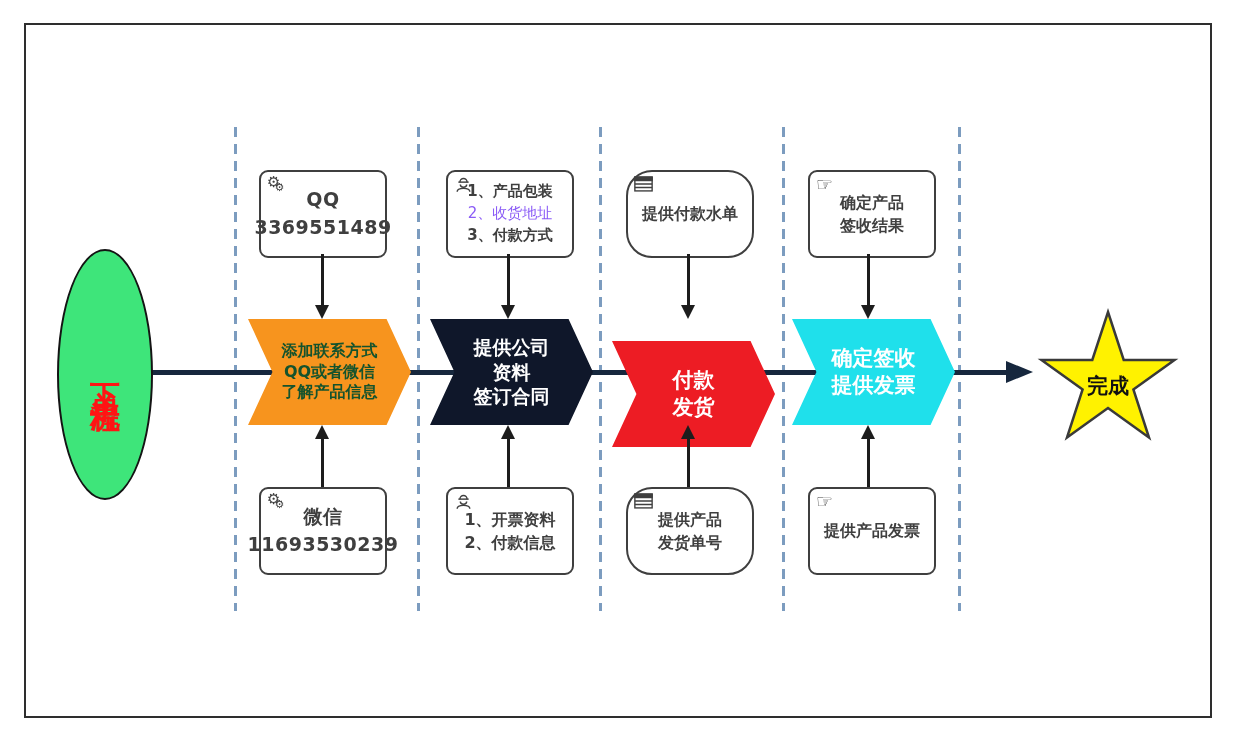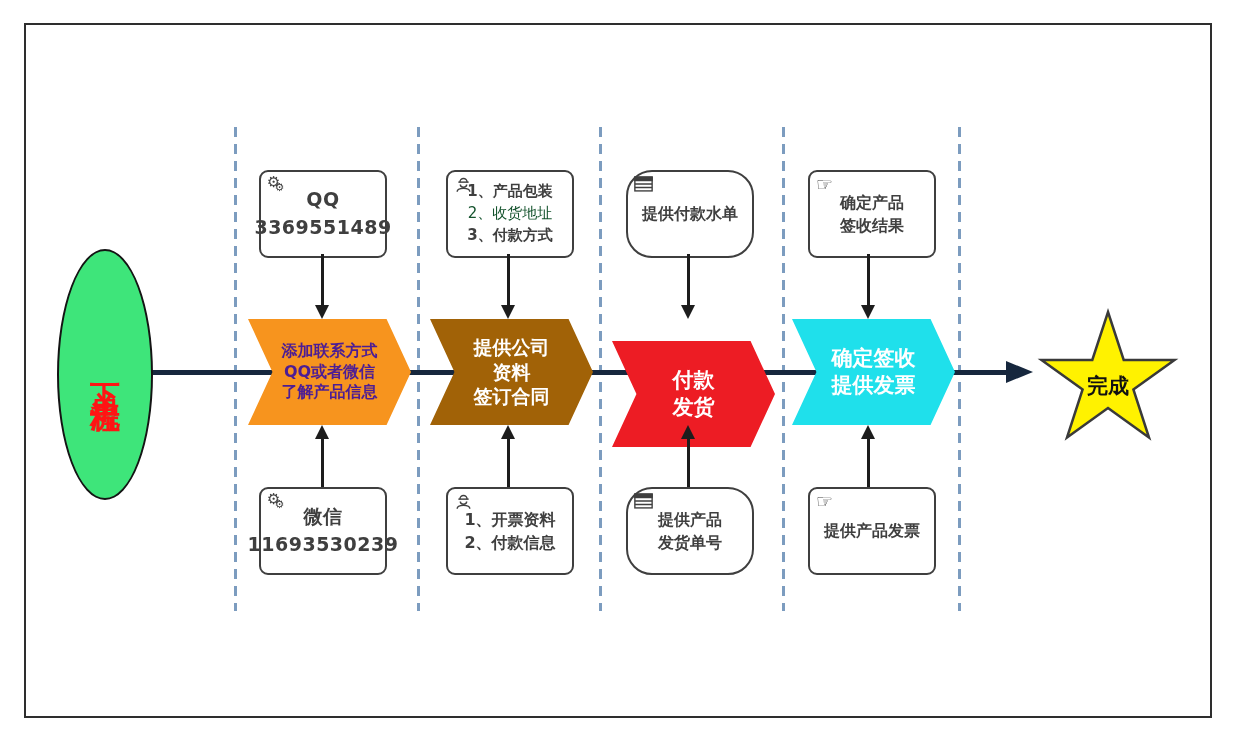--- a/index.html
+++ b/index.html
@@ -12,33 +12,33 @@
   .main-arrowhead{position:absolute;left:1006px;top:361px;width:0;height:0;
     border-top:11px solid transparent;border-bottom:11px solid transparent;border-left:27px solid #16273d;}
   .oval{position:absolute;left:57px;top:249px;width:92px;height:247px;border-radius:50%;
     background:#3ee57a;border:2px solid #141414;display:flex;align-items:center;justify-content:center;}
   .oval-label{writing-mode:vertical-rl;text-orientation:upright;color:#ff1414;font-size:30px;
     font-weight:bold;letter-spacing:8px;line-height:1;}
   .chevron{position:absolute;top:319px;width:163px;height:106px;display:flex;flex-direction:column;
     align-items:center;justify-content:center;text-align:center;font-weight:bold;color:#ffffff;
     clip-path:polygon(0% 0%,85% 0%,100% 50%,85% 100%,0% 100%,15% 50%);line-height:1.3;}
   .chevron .cl{white-space:nowrap;}
-  .chev-1{left:248px;font-size:16px;color:#4c1d95;}
+  .chev-1{left:248px;font-size:16px;color:#14532d;}
   .chev-2{left:430px;font-size:19px;}
   .chev-3{left:612px;font-size:21px;margin-top:22px;}
   .chev-4{left:792px;font-size:21px;justify-content:center;}
   .infobox{position:absolute;width:124px;height:84px;border:2.5px solid #3f3f3f;border-radius:9px;
     background:#ffffff;color:#3f3f3f;font-weight:bold;display:flex;flex-direction:column;
     justify-content:center;align-items:center;text-align:center;font-size:16px;line-height:1.45;}
   .infobox .icon{position:absolute;left:6px;top:3px;color:#3f3f3f;}
   .top-row{top:170px;}
   .bottom-row{top:487px;}
   .bx-1{left:259px;}   .bx-2{left:446px;}   .bx-3{left:626px;border-radius:26px;}   .bx-4{left:808px;}
   .numfont{font-size:19px;letter-spacing:0.5px;}
-  .muted{color:#14532d;font-weight:400;}
+  .muted{color:#8b5cf6;font-weight:400;}
   .conn-line{position:absolute;width:2.5px;background:#1d1d1d;}
   .conn-arrow-down{position:absolute;width:0;height:0;border-left:7px solid transparent;
     border-right:7px solid transparent;border-top:14px solid #1d1d1d;}
   .conn-arrow-up{position:absolute;width:0;height:0;border-left:7px solid transparent;
     border-right:7px solid transparent;border-bottom:14px solid #1d1d1d;}
   .star-wrap{position:absolute;left:1036px;top:306px;width:144px;height:144px;}
   .star-wrap svg{display:block;}
   .star-label{position:absolute;left:0;top:46%;width:100%;text-align:center;color:#111111;
     font-size:21px;font-weight:bold;}
   .gears{font-size:15px;line-height:1;display:inline-block;}
@@ -95,21 +95,21 @@
         <path d="M4 21 c0 -5.5 16 -5.5 16 0"></path>
       </svg>
     </span>
     <div>1、产品包装</div>
     <div class="muted">2、收货地址</div>
     <div>3、付款方式</div>
   </div>
   <div class="conn-line" style="left:507px;top:254px;height:53px;"></div>
   <div class="conn-arrow-down" style="left:501px;top:305px;"></div>
 
-  <div class="chevron chev-2" style="background-color: #a16207;">
+  <div class="chevron chev-2" style="background-color: #0f172a;">
     <div class="cl">提供公司</div>
     <div class="cl">资料</div>
     <div class="cl">签订合同</div>
   </div>
 
   <div class="conn-arrow-up" style="left:501px;top:425px;"></div>
   <div class="conn-line" style="left:507px;top:437px;height:50px;"></div>
   <div class="infobox bottom-row bx-2">
     <span class="icon">
       <svg width="19" height="19" viewBox="0 0 24 24" fill="none" stroke="#3f3f3f" stroke-width="1.8">

